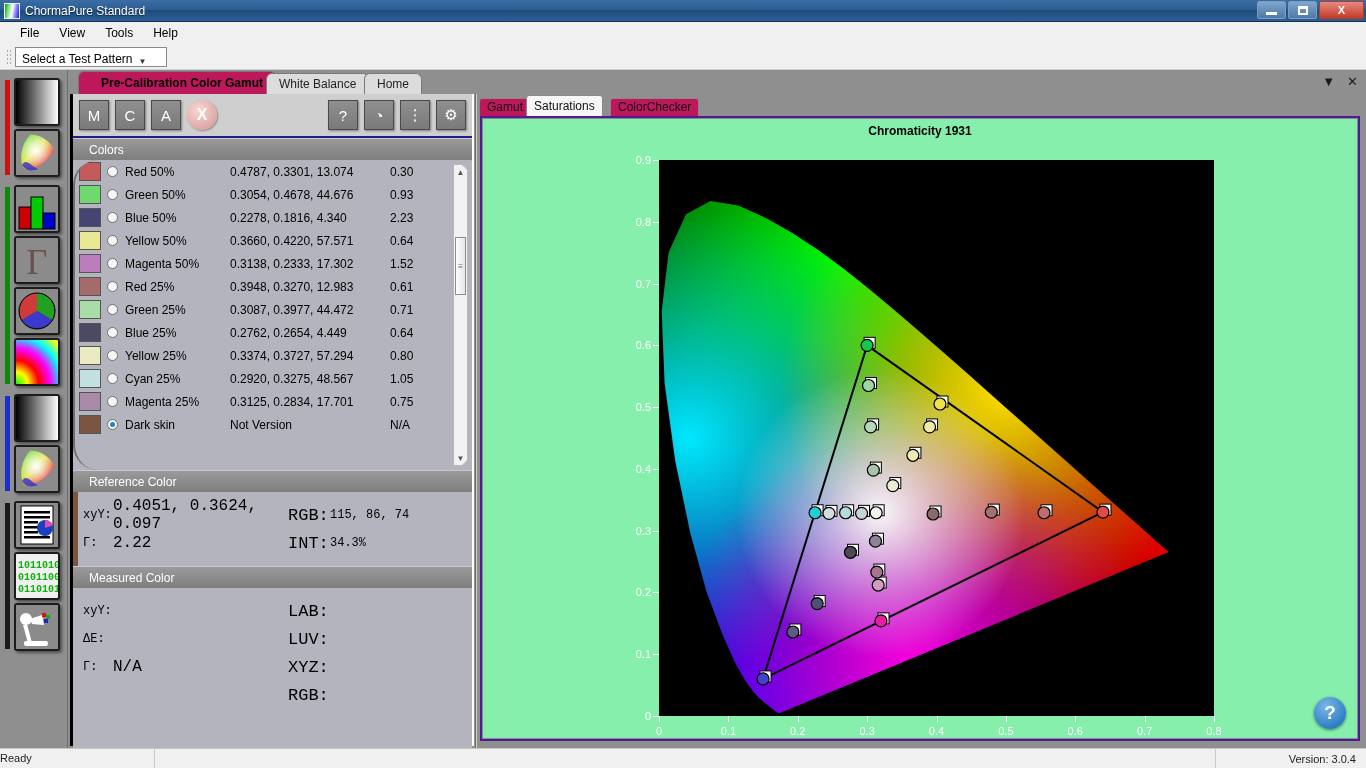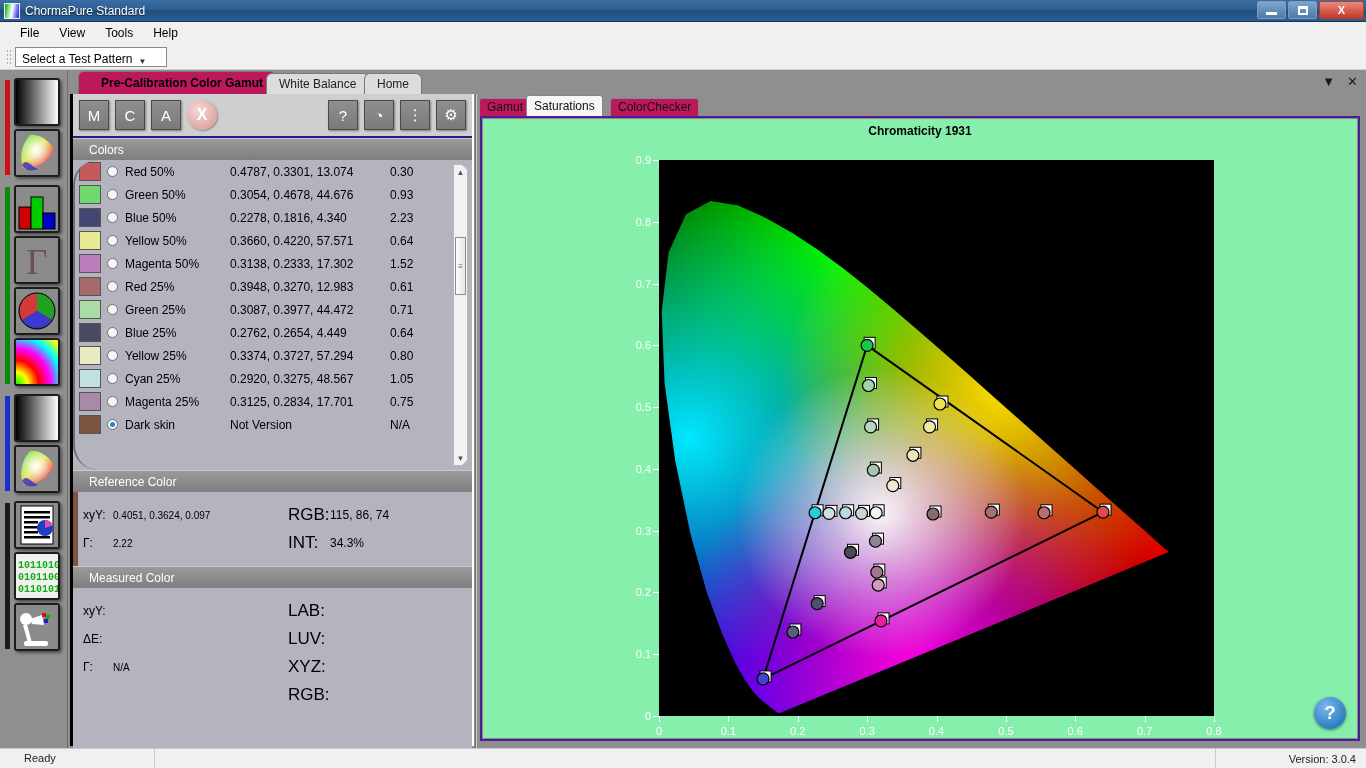--- a/index.html
+++ b/index.html
@@ -164,23 +164,23 @@
     position: absolute; left: 1px; top: 72px; width: 11px; height: 58px;
     background: linear-gradient(to right,#fdfdfd,#e6e6e6);
     border: 1px solid #8d8d8d;
     display:flex; align-items:center; justify-content:center;
     font-size: 8px; color:#666;
   }
 
   
   .infoblock { background: #b4b4be; padding: 9px 0 9px 0; position: relative; }
   .infoblock .stripe { position:absolute; left:0; top:0; bottom:0; width:5px; }
-  .irow { display: flex; height: 28px; align-items: center; }
+  .irow { display: flex; height: 28px; align-items: center; font-family: Liberation Mono, monospace; }
   .lbl { width: 40px; padding-left: 10px; font-size: 12px; }
-  .val { width: 175px; font-size: 10px; }
+  .val { width: 175px; font-size: 16px; }
   .lbl2 { width: 42px; font-size: 17px; }
   .val2 { font-size: 12px; }
 
   
   #rightpanel {
     position: absolute; left: 477px; top: 94px; width: 889px; height: 654px;
     background: #8f8f8f;
   }
   #subtabs { position: relative; height: 22px; margin-left: 2px; }
   .subtab {
@@ -216,21 +216,21 @@
     display: flex; align-items: center; justify-content: center;
     box-shadow: 0 1px 3px rgba(0,0,0,.5);
   }
 
   
   #statusbar {
     position: absolute; left: 0; bottom: 0; width: 1366px; height: 20px;
     background: #f0f0f0; border-top: 1px solid #c8c8c8;
     display: flex; align-items: center; font-size: 11px; color: #222;
   }
-  #statusbar .cell1 { width: 155px; padding-left: 24px; border-right: 1px solid #cacaca; height: 20px; line-height: 19px;}
+  #statusbar .cell1 { width: 155px; padding-left: 0; border-right: 1px solid #cacaca; height: 20px; line-height: 19px;}
   #statusbar .cellflex { flex: 1; border-right: 1px solid #cacaca; height: 20px; }
   #statusbar .cellver { width: 150px; text-align: right; padding-right: 10px; }
 </style>
 </head>
 <body>
 
 <div id="titlebar">
   <div class="appicon"></div>
   <div class="title">ChormaPure Standard</div>
   <div class="wbtns">

